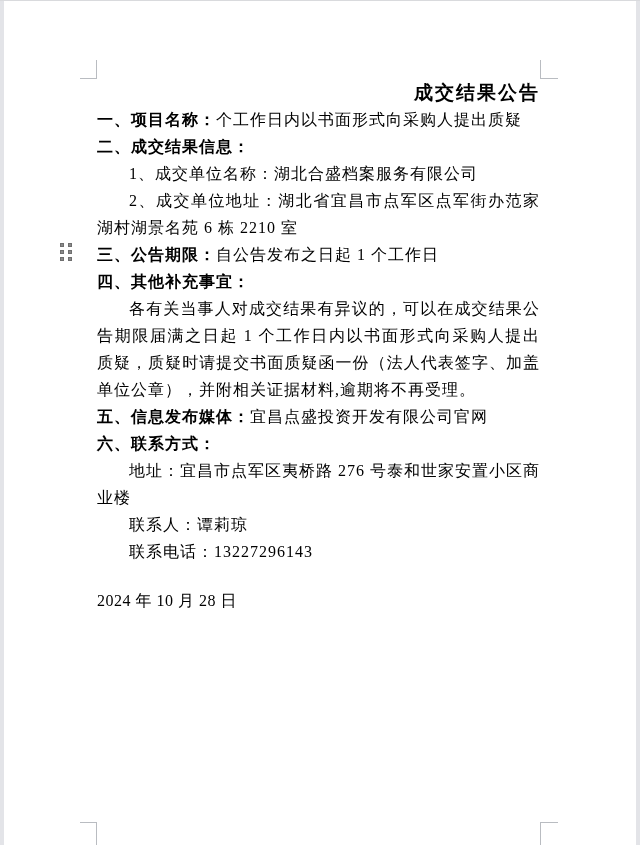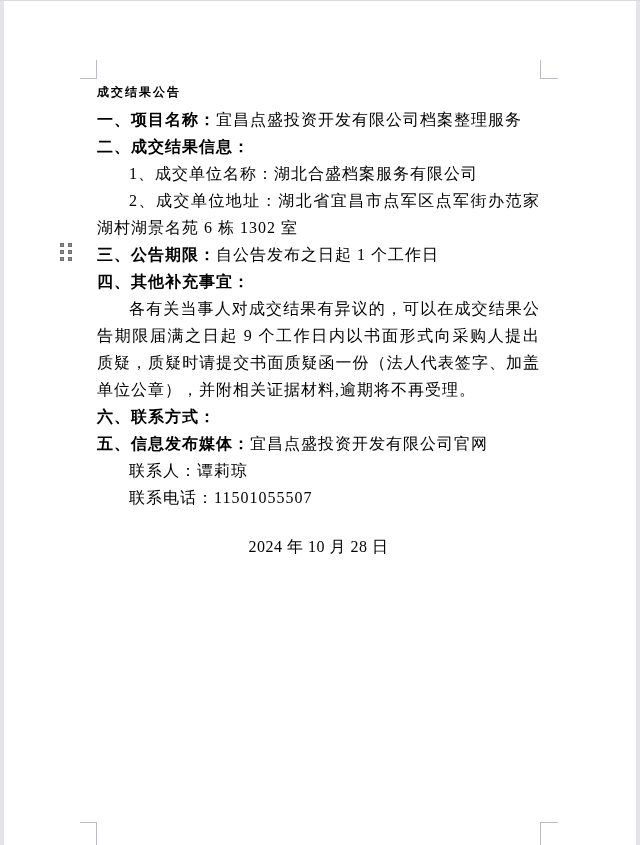--- a/index.html
+++ b/index.html
@@ -34,24 +34,24 @@
   }
   .drag-handle i { display: block; width: 4px; height: 4px; background: #8a8a8a; outline: 1px solid #6f6f6f; outline-offset: -1px; }
 
   .content {
     position: absolute; left: 97px; top: 79px; width: 443px;
     font-size: 16px; line-height: 27px;
     letter-spacing: 1px;
     text-align: justify;
   }
   .content p { margin: 0; }
-  .title { text-align: left; font-weight: bold; font-size: 12px; letter-spacing: 2px; }
+  .title { text-align: right; font-weight: bold; font-size: 19px; letter-spacing: 2px; }
   .b { font-weight: bold; }
   .ind { text-indent: 2em; }
-  .date-line { text-align: center; margin-top: 22px !important; letter-spacing: 0.5px; }
+  .date-line { text-align: left; margin-top: 22px !important; letter-spacing: 0.5px; }
 </style>
 </head>
 <body>
 
 <div class="edge edge-left"></div>
 <div class="edge edge-right"></div>
 <div class="edge edge-top"></div>
 
 <div class="crop crop-tl"></div>
 <div class="crop crop-tr"></div>
@@ -65,51 +65,52 @@
     <i></i>
     <i></i>
     <i></i>
 </div>
 
 <div class="content">
 
   <p class="title">成交结果公告</p>
 
   <p>
-    <span class="b">一、项目名称：</span><span>宜昌点盛投资开发有限公司档案整理服务</span>
+    <span class="b">一、项目名称：</span><span>个工作日内以书面形式向采购人提出质疑</span>
   </p>
 
   <p>
     <span class="b">二、成交结果信息：</span>
   </p>
 
   <p class="ind">1、成交单位名称：湖北合盛档案服务有限公司</p>
 
-  <p class="ind">2、成交单位地址：湖北省宜昌市点军区点军街办范家湖村湖景名苑 6 栋 1302 室</p>
+  <p class="ind">2、成交单位地址：湖北省宜昌市点军区点军街办范家湖村湖景名苑 6 栋 2210 室</p>
 
 
   <p>
     <span class="b">三、公告期限：</span><span>自公告发布之日起 1 个工作日</span>
   </p>
 
   <p>
     <span class="b">四、其他补充事宜：</span>
   </p>
 
-  <p class="ind">各有关当事人对成交结果有异议的，可以在成交结果公告期限届满之日起 9 个工作日内以书面形式向采购人提出质疑，质疑时请提交书面质疑函一份（法人代表签字、加盖单位公章），并附相关证据材料,逾期将不再受理。</p>
+  <p class="ind">各有关当事人对成交结果有异议的，可以在成交结果公告期限届满之日起 1 个工作日内以书面形式向采购人提出质疑，质疑时请提交书面质疑函一份（法人代表签字、加盖单位公章），并附相关证据材料,逾期将不再受理。</p>
+
+  <p>
+    <span class="b">五、信息发布媒体：</span><span>宜昌点盛投资开发有限公司官网</span>
+  </p>
 
   <p>
     <span class="b">六、联系方式：</span>
   </p>
 
-  <p>
-    <span class="b">五、信息发布媒体：</span><span>宜昌点盛投资开发有限公司官网</span>
-  </p>
 
-
+  <p class="ind">地址：宜昌市点军区夷桥路 276 号泰和世家安置小区商业楼</p>
 
   <p class="ind">联系人：谭莉琼</p>
 
-  <p class="ind">联系电话：11501055507</p>
+  <p class="ind">联系电话：13227296143</p>
 
   <p class="date-line">2024 年 10 月 28 日</p>
 
 </div>
 
 </body></html>

